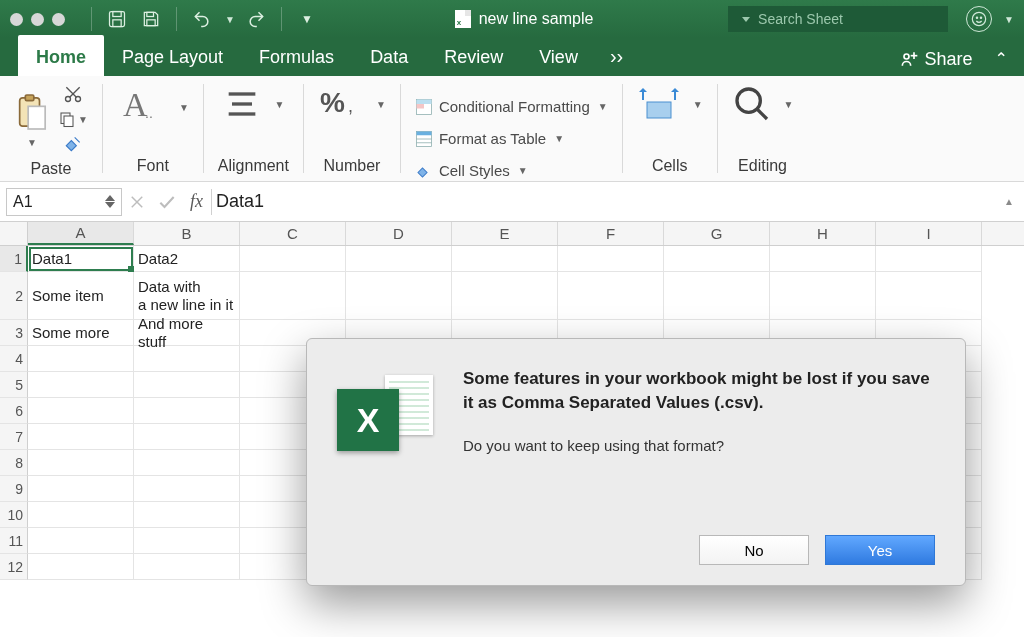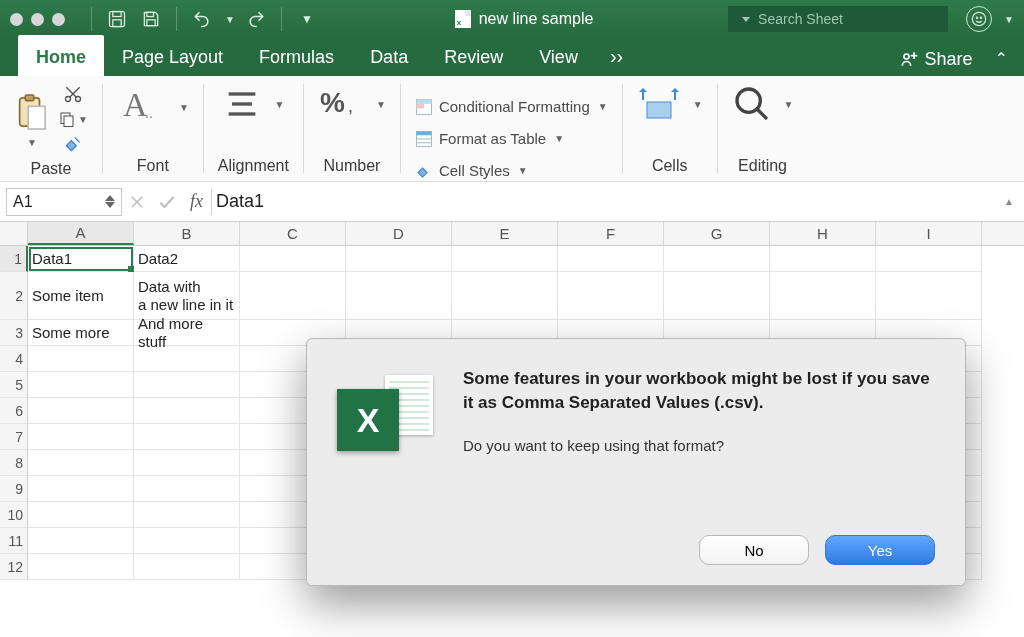--- a/index.html
+++ b/index.html
@@ -94,21 +94,21 @@
   }
   .dialog .appicon { width:96px; height:96px; flex-shrink:0; margin-top:2px; position:relative; }
   .dialog .appicon .sheeticon { position:absolute; right:0; top:6px; width:48px; height:60px; background:#fff; box-shadow:0 1px 3px rgba(0,0,0,.3); }
   .dialog .appicon .sheeticon:before { content:""; position:absolute; inset:6px 4px 4px 4px; background:repeating-linear-gradient(#bde0c8 0 2px, transparent 2px 6px); opacity:.7;}
   .dialog .appicon .tile { position:absolute; left:0; top:20px; width:62px; height:62px; background:#217346; display:flex; align-items:center; justify-content:center; color:#fff; font-size:34px; font-weight:700; box-shadow:0 2px 5px rgba(0,0,0,.35); }
   .dialog .content { flex:1; display:flex; flex-direction:column;justify-content:flex-end; }
   .dialog .headline { font-size:17px; font-weight:700; line-height:1.4; color:#222; }
   .dialog .sub { margin-top:22px; font-size:15px; color:#333; }
   .dialog .btns { margin-top:auto; display:flex; justify-content:flex-end; gap:16px; }
   .dialog button {
-    min-width:110px; height:30px; border-radius:10px; border:1px solid #b8b8b8;
+    min-width:110px; height:30px; border-radius:0; border:1px solid #b8b8b8;
     background:linear-gradient(#fff,#f3f3f3); font-size:15px; cursor:pointer;
   }
   .dialog button.primary {
     border:1px solid #2f78d6;
     background:linear-gradient(#61a8ff,#2f7ae0); color:#fff;
   }
 
   svg { display:block; }
 </style>
 </head>

